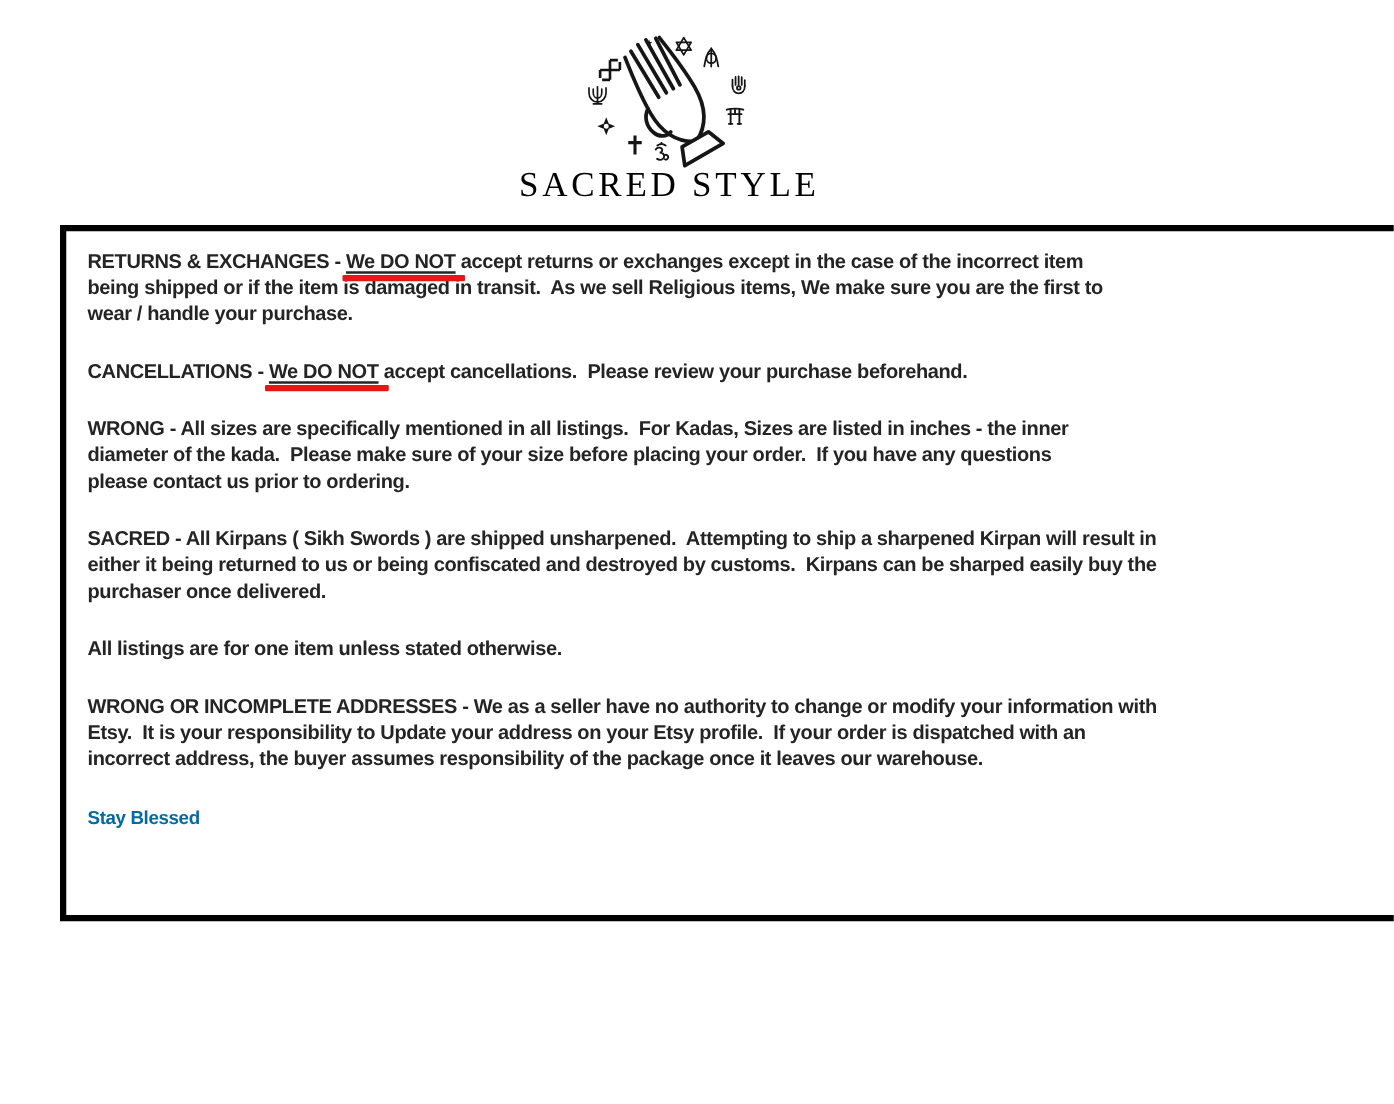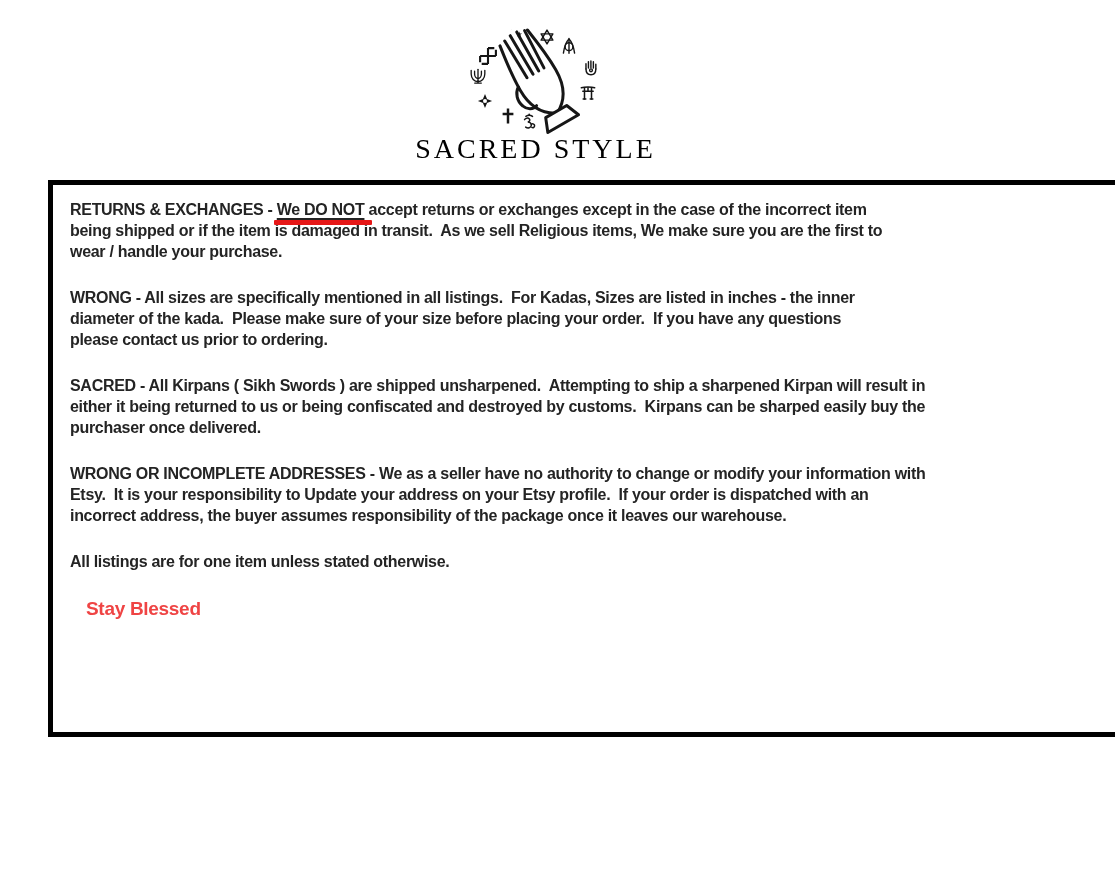--- a/index.html
+++ b/index.html
@@ -28,21 +28,21 @@
     font-family:"Liberation Serif",serif;font-size:28px;letter-spacing:3px;
     color:#000;font-weight:400;
   }
   
   .policy-box{
     position:absolute;left:48px;top:180px;width:1080px;height:557px;
     box-sizing:border-box;border:5px solid #000;padding:14px 17px 0 17px;
     color:#242424;font-weight:bold;font-size:16px;letter-spacing:-0.3px;
   }
   .para{margin:0 0 25px 0;line-height:21px;white-space:pre-line;}
-  .signoff{margin:16px;line-height:24px;font-size:19px;color:#ef4444;}
+  .signoff{margin:0;line-height:24px;font-size:15px;color:#0369a1;}
   .donot{position:relative;text-decoration:underline;text-underline-offset:3px;text-decoration-thickness:2px;}
   .donot::after{
     content:"";position:absolute;left:-3px;right:-8px;bottom:-7px;height:5px;
     background:#e61717;border-radius:1px;
   }
   .donot:empty::after{display:none;}
 </style>
 </head>
 <body>
 
@@ -144,24 +144,25 @@
     </span>
   </div>
 
   <div class="brand-title">SACRED STYLE</div>
 </header>
 
 <section class="policy-box">
   <p class="para"><span>RETURNS &amp; EXCHANGES</span><span> - </span><span class="donot">We DO NOT</span><span> accept returns or exchanges except in the case of the incorrect item
 being shipped or if the item is damaged in transit.&nbsp; As we sell Religious items, We make sure you are the first to
 wear / handle your purchase.</span></p>
+  <p class="para"><span>CANCELLATIONS</span><span> - </span><span class="donot">We DO NOT</span><span> accept cancellations.&nbsp; Please review your purchase beforehand.</span></p>
   <p class="para"><span>WRONG</span><span> - </span><span>All sizes are specifically mentioned in all listings.&nbsp; For Kadas, Sizes are listed in inches - the inner
 diameter of the kada.&nbsp; Please make sure of your size before placing your order.&nbsp; If you have any questions
 please contact us prior to ordering.</span></p>
   <p class="para"><span>SACRED</span><span> - </span><span>All Kirpans ( Sikh Swords ) are shipped unsharpened.&nbsp; Attempting to ship a sharpened Kirpan will result in
 either it being returned to us or being confiscated and destroyed by customs.&nbsp; Kirpans can be sharped easily buy the
 purchaser once delivered.</span></p>
+  <p class="para"><span>All listings are for one item unless stated otherwise.</span></p>
   <p class="para"><span>WRONG OR INCOMPLETE ADDRESSES</span><span> - </span><span>We as a seller have no authority to change or modify your information with
 Etsy.&nbsp; It is your responsibility to Update your address on your Etsy profile.&nbsp; If your order is dispatched with an
 incorrect address, the buyer assumes responsibility of the package once it leaves our warehouse.</span></p>
-  <p class="para"><span>All listings are for one item unless stated otherwise.</span></p>
   <p class="signoff">Stay Blessed</p>
 </section>
 
 </body></html>

